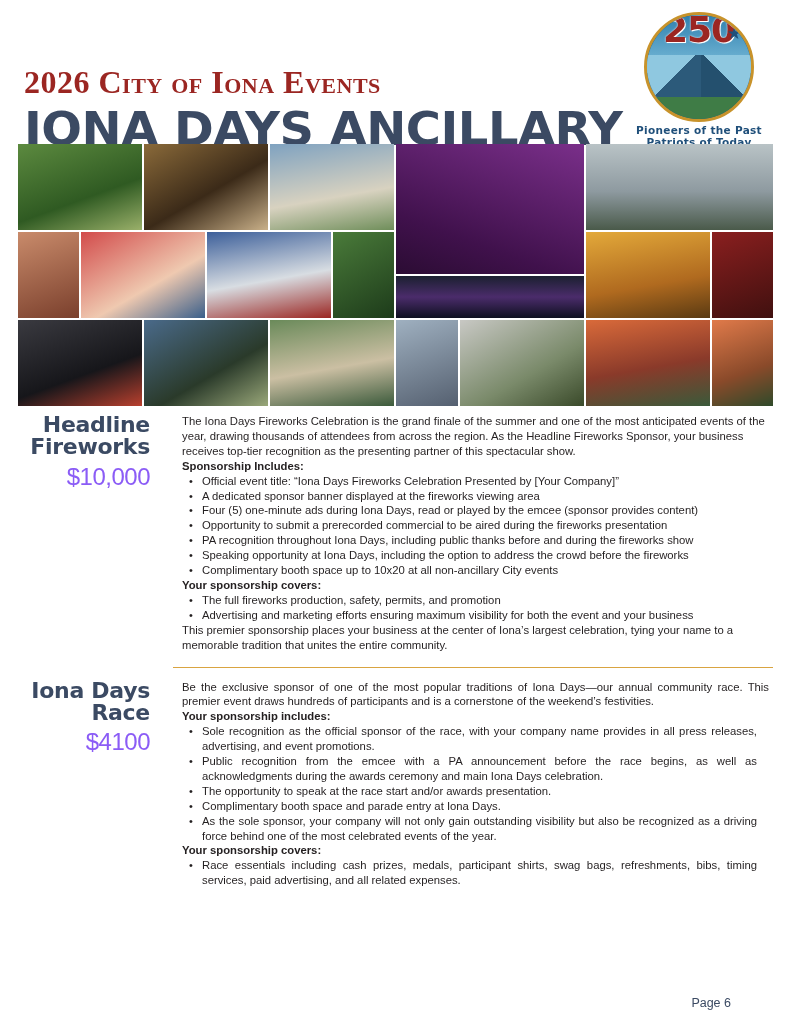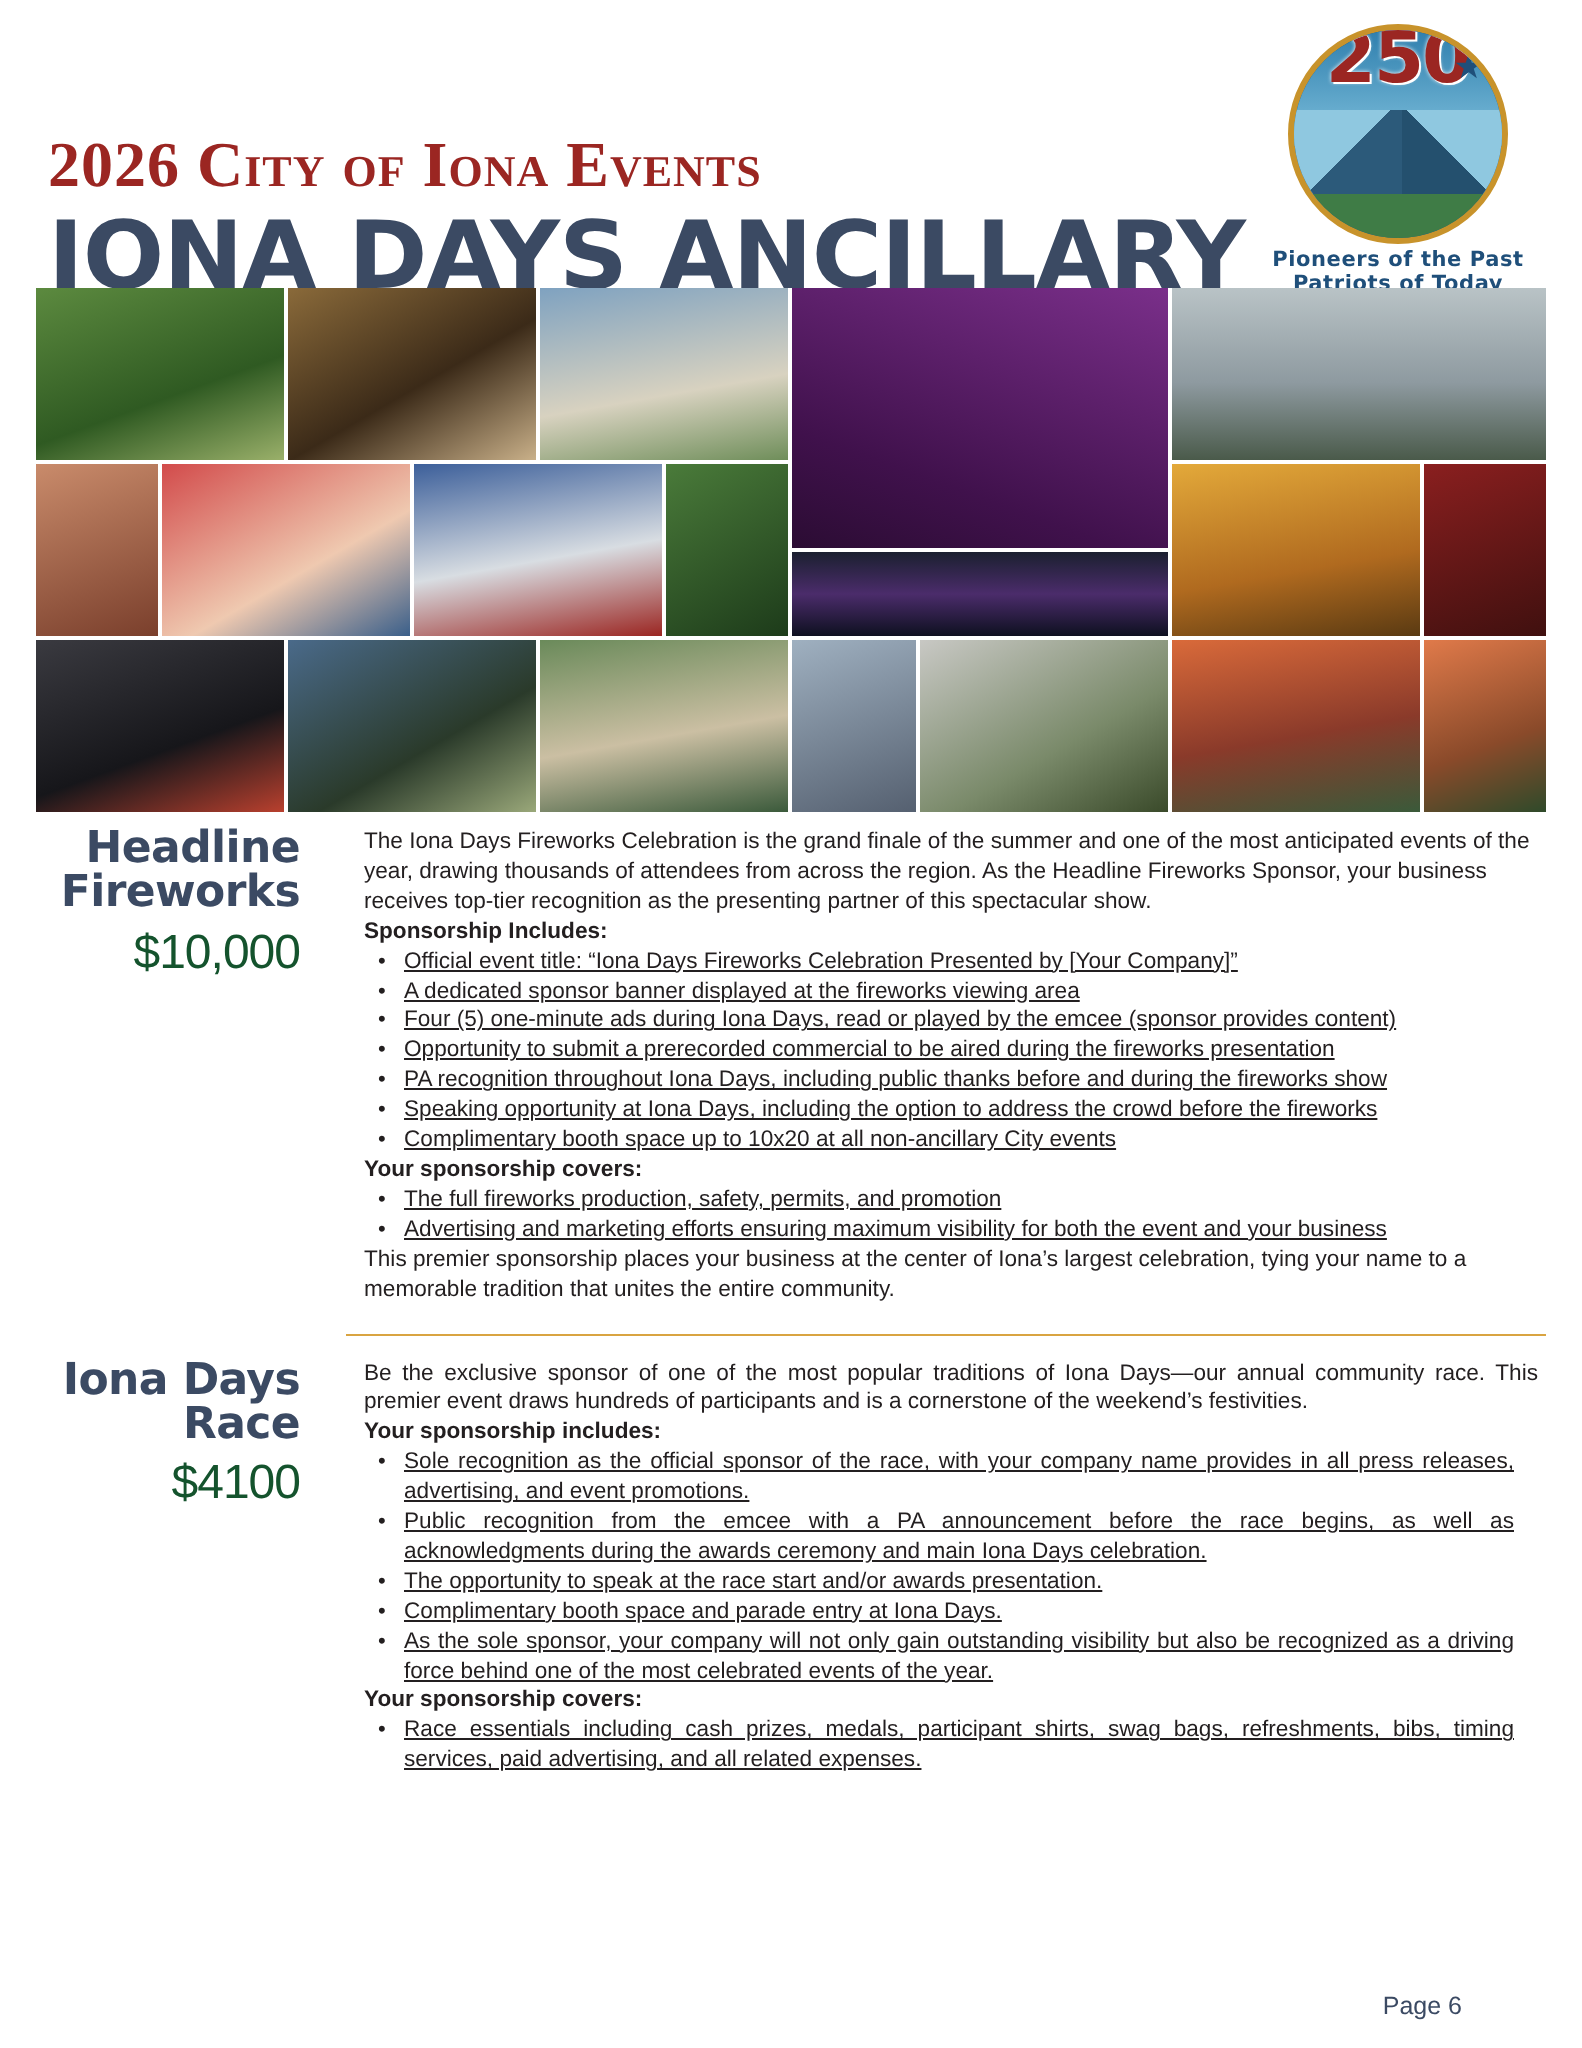--- a/index.html
+++ b/index.html
@@ -165,21 +165,21 @@
     font-family: "DejaVu Sans", sans-serif;
     font-weight: bold;
     font-size: 22px;
     color: #3b4a63;
     line-height: 1.02;
     letter-spacing: -0.3px;
   }
   .sponsor-price {
     font-family: "Liberation Sans", sans-serif;
     font-size: 24px;
-    color: #14532d;
+    color: #8b5cf6;
     margin-top: 4px;
     letter-spacing: -0.5px;
   }
   .body-col {
     flex: 1 1 auto;
     font-size: 11.3px;
     line-height: 1.32;
     color: #231f20;
     padding-right: 4px;
   }
@@ -190,21 +190,20 @@
     text-align: left;
   }
   .strong-line {
     font-weight: bold;
     margin-top: 1px;
   }
   ul.bullets {
     margin: 0 12px 0 0;
     padding-left: 18px;
     list-style: none;
-    text-decoration: underline;
   }
   ul.bullets li {
     position: relative;
     margin: 0;
     padding-left: 2px;
   }
   ul.bullets li:before {
     content: "\2022";
     position: absolute;
     left: -11px;

